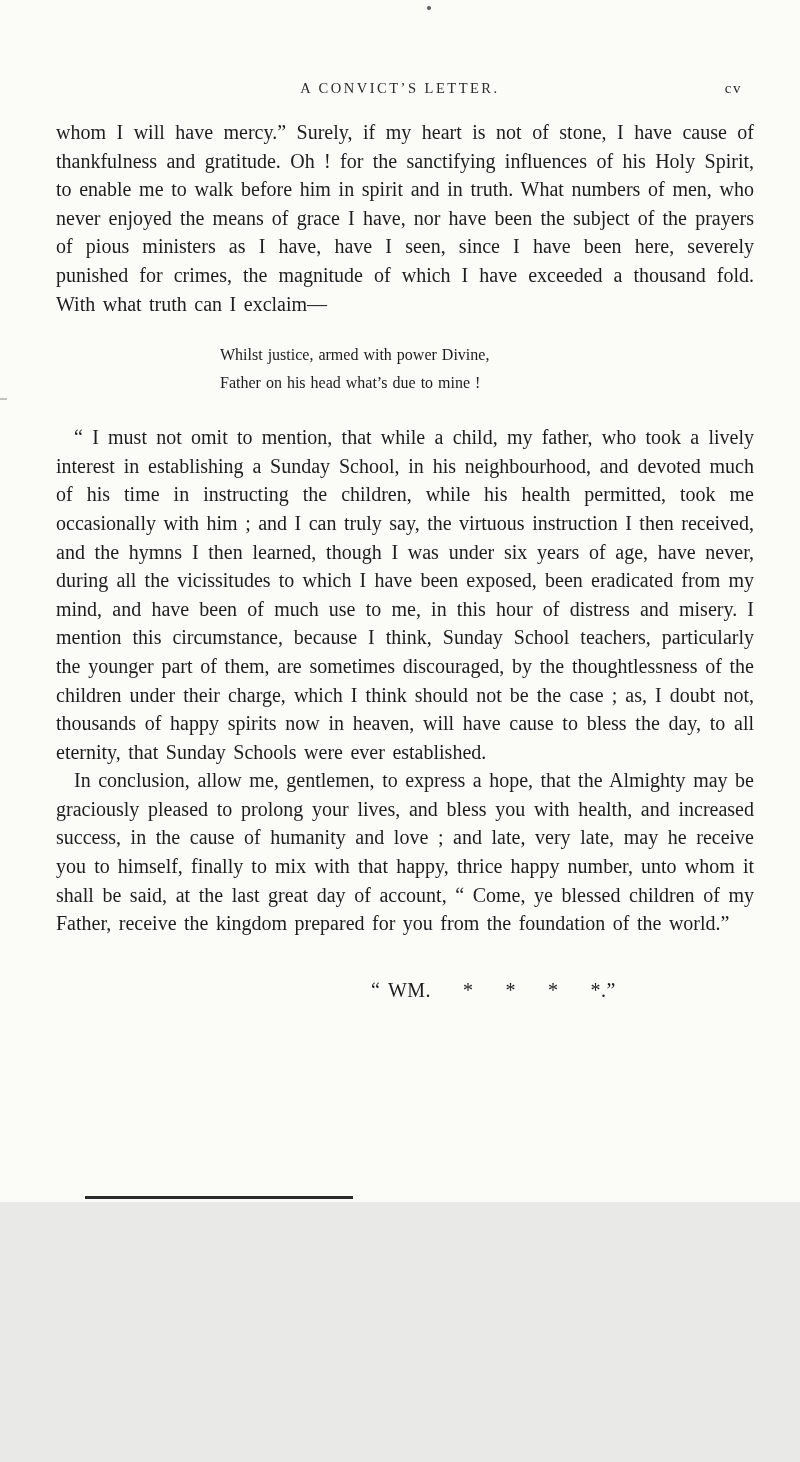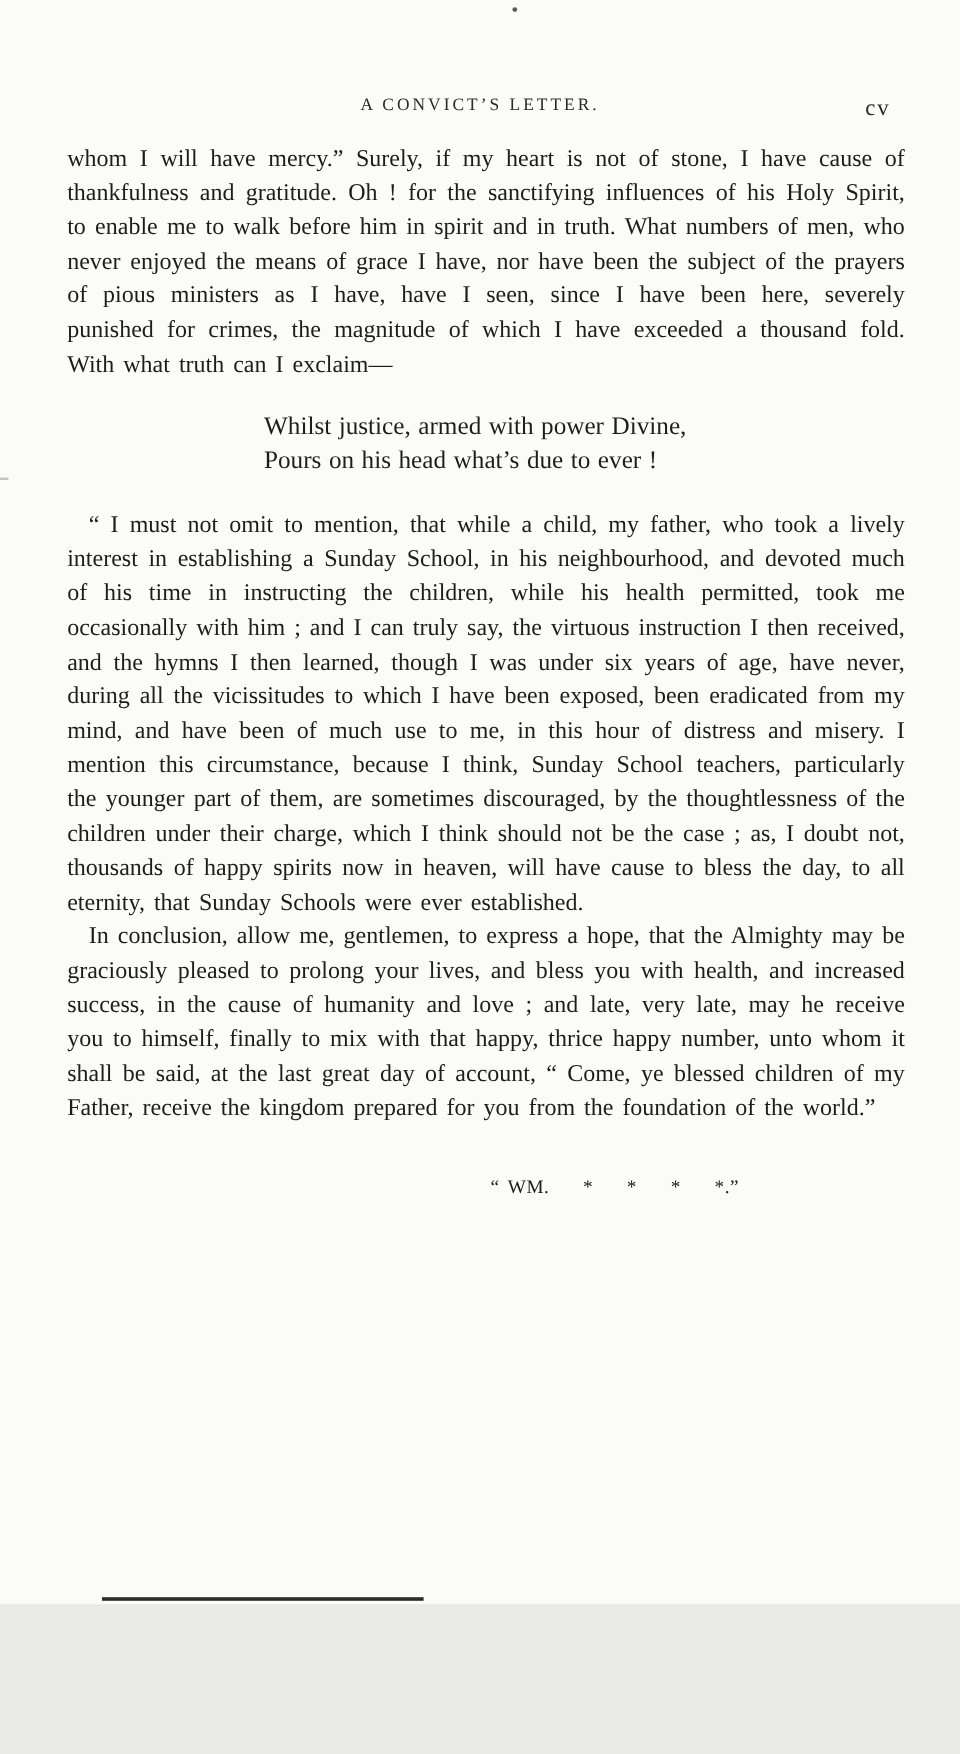--- a/index.html
+++ b/index.html
@@ -3,21 +3,21 @@
 <meta charset="utf-8">
 <style>
   html, body {
     margin: 0;
     padding: 0;
     background: #e9e9e7;
   }
   .page {
     position: relative;
     width: 800px;
-    height: 1337px;
+    height: 1202px;
     margin: 0 auto;
     background: #fbfbf8;
     color: #1d1d1d;
     font-family: "Liberation Serif", "DejaVu Serif", serif;
     overflow: hidden;
   }
   .header {
     position: absolute;
     top: 80px;
     left: 56px;
@@ -27,21 +27,21 @@
     letter-spacing: 2.5px;
     color: #2a2a2a;
   }
   .running-title {
     display: inline-block;
   }
   .page-number {
     position: absolute;
     right: 2px;
     top: 0;
-    font-size: 19px;
+    font-size: 15px;
     letter-spacing: 1.5px;
     margin-left: 44px;
   }
   .body-text {
     position: absolute;
     top: 118px;
     left: 56px;
     right: 46px;
     font-size: 20px;
     line-height: 28.6px;
@@ -50,31 +50,31 @@
   }
   .para {
     margin: 0;
   }
   .para.indent {
     text-indent: 18px;
     font-family: Liberation Serif, serif;
   }
   .verse {
     margin: 23px 0 26px 164px;
-    font-size: 21px;
+    font-size: 16px;
     line-height: 28px;
     text-align: left;
     word-spacing: 1px;
   }
   .signature {
     margin-top: 38px;
     padding-right: 138px;
     text-align: right;
     white-space: pre;
-    font-size: 16px;
+    font-size: 20px;
     letter-spacing: 0.5px;
   }
   .artifact-top-dot {
     position: absolute;
     top: 6px;
     left: 427px;
     width: 4px;
     height: 4px;
     border-radius: 50%;
     background: #5a5a5a;
@@ -105,21 +105,21 @@
     <span class="running-title">A CONVICT’S LETTER.</span>
     <span class="page-number">cv</span>
   </div>
 
   <div class="body-text">
 
     <p class="para">whom I will have mercy.”  Surely, if my heart is not of stone, I have cause of thankfulness and gratitude.  Oh ! for the sanctifying influences of his Holy Spirit, to enable me to walk before him in spirit and in truth.  What numbers of men, who never enjoyed the means of grace I have, nor have been the subject of the prayers of pious ministers as I have, have I seen, since I have been here, severely punished for crimes, the magnitude of which I have exceeded a thousand fold.  With what truth can I exclaim—</p>
 
     <div class="verse">
       <div>Whilst justice, armed with power Divine,</div>
-      <div>Pours on his head what’s due to ever !</div>
+      <div>Father on his head what’s due to mine !</div>
     </div>
 
     <p class="para indent">“ I must not omit to mention, that while a child, my father, who took a lively interest in establishing a Sunday School, in his neighbourhood, and devoted much of his time in instructing the children, while his health permitted, took me occasionally with him ; and I can truly say, the virtuous instruction I then received, and the hymns I then learned, though I was under six years of age, have never, during all the vicissitudes to which I have been exposed, been eradicated from my mind, and have been of much use to me, in this hour of distress and misery.  I mention this circumstance, because I think, Sunday School teachers, particularly the younger part of them, are sometimes discouraged, by the thoughtlessness of the children under their charge, which I think should not be the case ; as, I doubt not, thousands of happy spirits now in heaven, will have cause to bless the day, to all eternity, that Sunday Schools were ever established.</p>
 
     <p class="para indent">In conclusion, allow me, gentlemen, to express a hope, that the Almighty may be graciously pleased to prolong your lives, and bless you with health, and increased success, in the cause of humanity and love ; and late, very late, may he receive you to himself, finally to mix with that happy, thrice happy number, unto whom it shall be said, at the last great day of account, “ Come, ye blessed children of my Father, receive the kingdom prepared for you from the foundation of the world.”</p>
 
     <div class="signature">“ WM.    *    *    *    *.”</div>
 
   </div>
 

